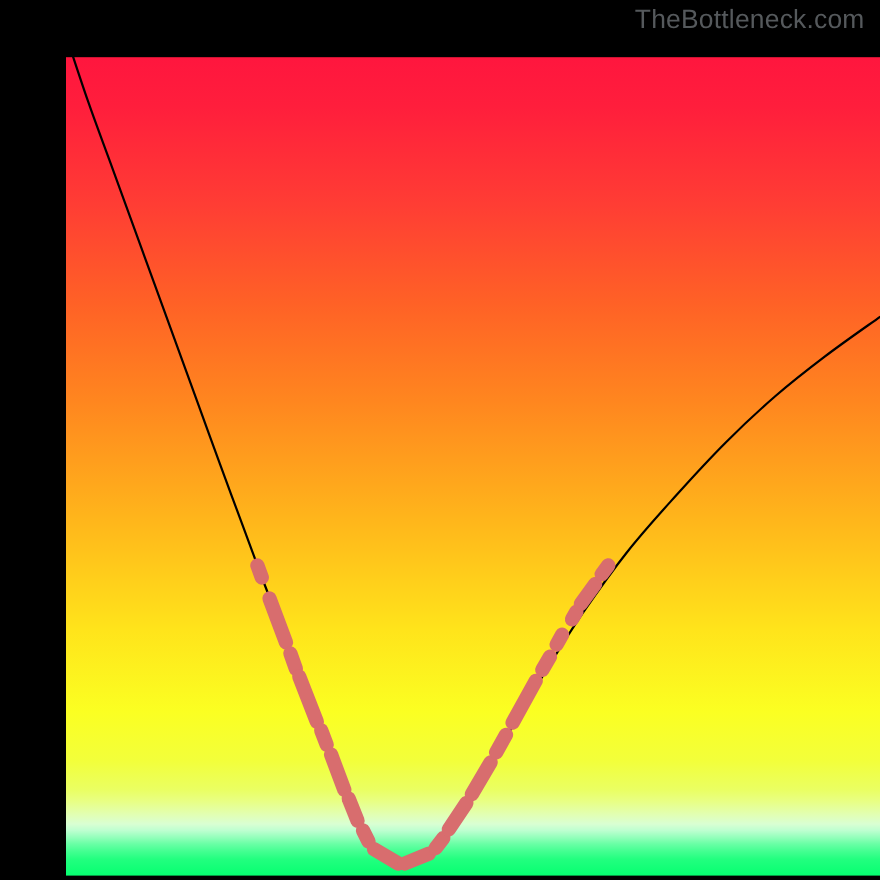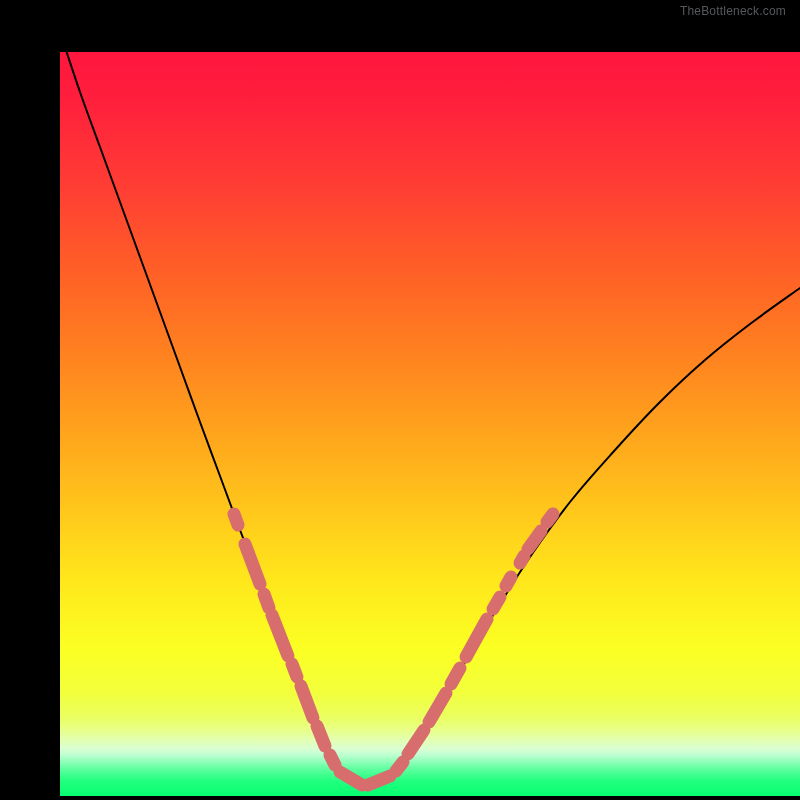--- a/index.html
+++ b/index.html
@@ -64,21 +64,21 @@
     left: 0;
     width: 100%;
     height: 100%;
     overflow: visible;
   }
   .watermark {
     position: absolute;
     top: 4px;
     right: 14px;
     color: #55595c;
-    font-size: 12px;
+    font-size: 24px;
     font-weight: 400;
     letter-spacing: 0.2px;
     z-index: 10;
   }
 </style>
 </head>
 <body>
 
 <div class="watermark">TheBottleneck.com</div>
 

